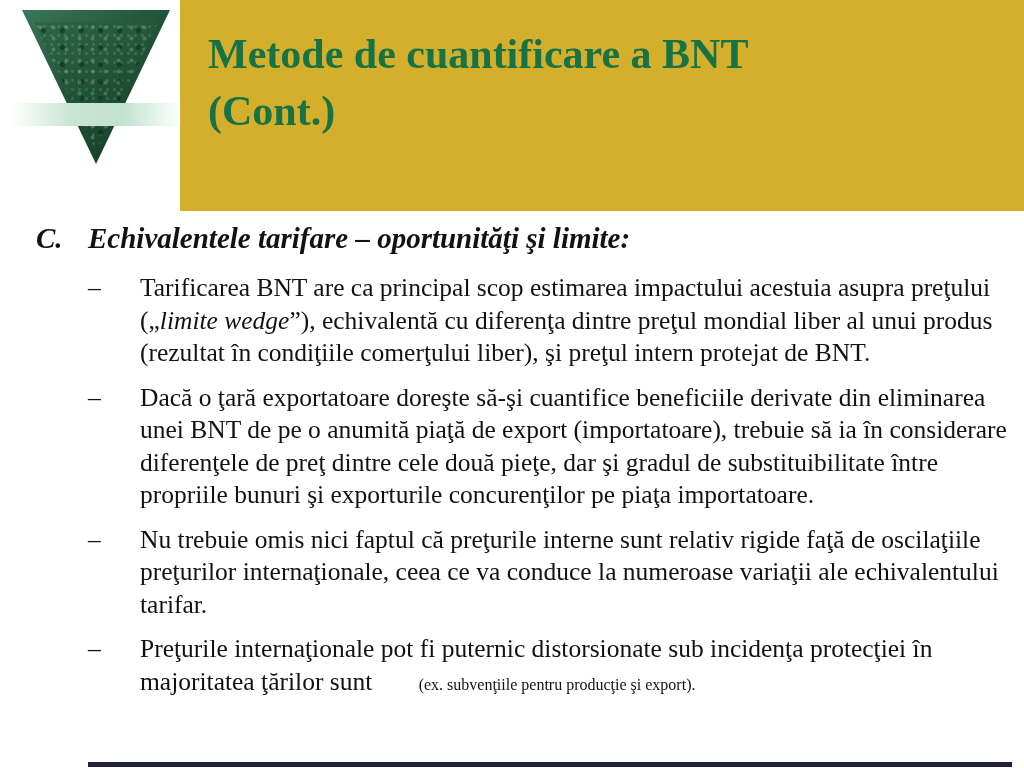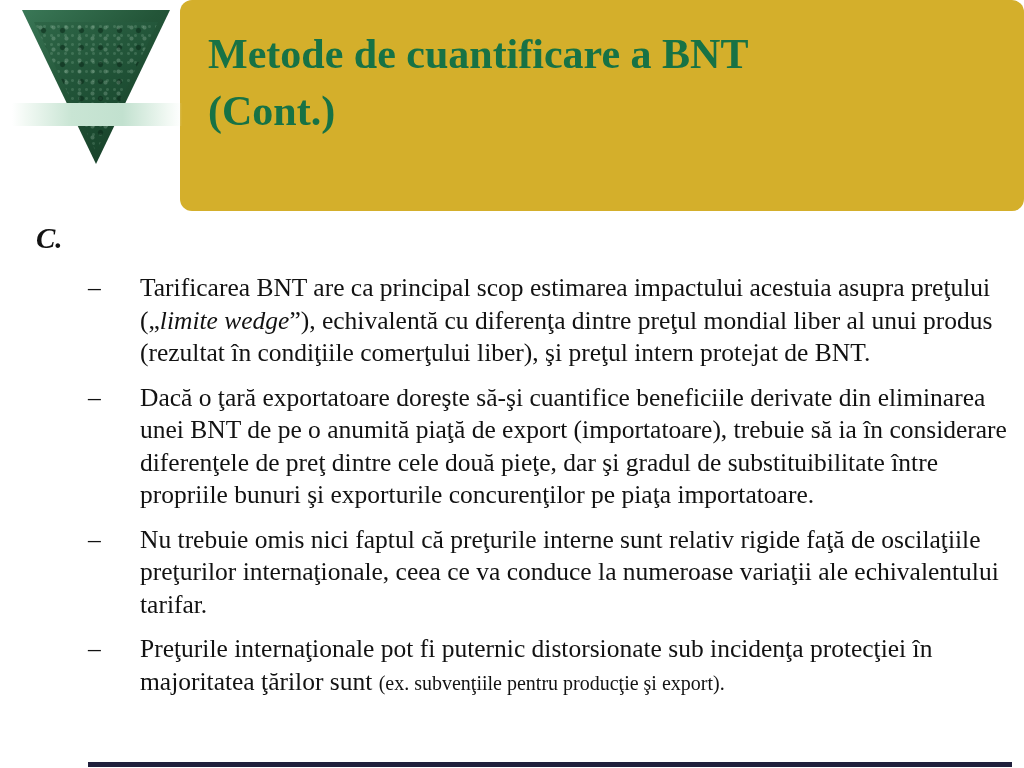--- a/index.html
+++ b/index.html
@@ -5,21 +5,20 @@
   html, body { margin:0; padding:0; background:#fff; }
   .slide {
     position:relative; width:1024px; height:768px; overflow:hidden;
     background:#ffffff; font-family:"Liberation Serif", serif; color:#121212;
   }
 
   
   .header-band {
     position:absolute; left:180px; top:0; width:844px; height:211px;
     background:#d4af2b;
-    border-radius:12px;
   }
   .title {
     margin:0; padding:26px 24px 0 28px;
     font-size:42px; line-height:57px; font-weight:bold;
     color:#177245;
   }
 
   
   .logo { position:absolute; left:22px; top:6px; width:148px; height:164px; }
   .tri-outer {
@@ -50,21 +49,21 @@
     line-height:36px; margin:0 0 16px 0; color:#121212;
   }
   .heading-label { width:52px; flex:none; }
   .bullet {
     display:flex; margin:0 0 12px 52px;
     font-size:25.5px; line-height:32.5px; color:#121212;
   }
   .dash { width:52px; flex:none; }
   .btext { margin:0; flex:1; max-width:872px; }
   .seg-italic { font-style:italic; }
-  .seg-small { font-size:20px; }
+  .seg-small { font-size:16px;margin-left:40px; }
 
   
   .footer-bar {
     position:absolute; left:88px; top:762px; width:924px; height:5px;
     background:#20203c;
   }
 </style>
 </head>
 <body>
 
@@ -77,20 +76,21 @@
   <div class="logo">
     <div class="tri-outer"></div>
     <div class="tri-inner"></div>
     <div class="band"></div>
   </div>
 
   <div class="body-area">
 
     <div class="heading-row">
       <span class="heading-label">C.</span>
+      <span class="heading-text">Echivalentele tarifare – oportunităţi şi limite:</span>
     </div>
 
     <div class="bullet">
       <span class="dash">–</span>
       <p class="btext"><span>Tarificarea BNT are ca principal scop estimarea impactului acestuia asupra preţului („</span><span class="seg-italic">limite wedge</span><span>”), echivalentă cu diferenţa dintre preţul mondial liber al unui produs (rezultat în condiţiile comerţului liber), şi preţul intern protejat de BNT.</span></p>
     </div>
 
     <div class="bullet">
       <span class="dash">–</span>
       <p class="btext"><span>Dacă o ţară exportatoare doreşte să-şi cuantifice beneficiile derivate din eliminarea unei BNT de pe o anumită piaţă de export (importatoare), trebuie să ia în considerare diferenţele de preţ dintre cele două pieţe, dar şi gradul de substituibilitate între propriile bunuri şi exporturile concurenţilor pe piaţa importatoare.</span></p>

